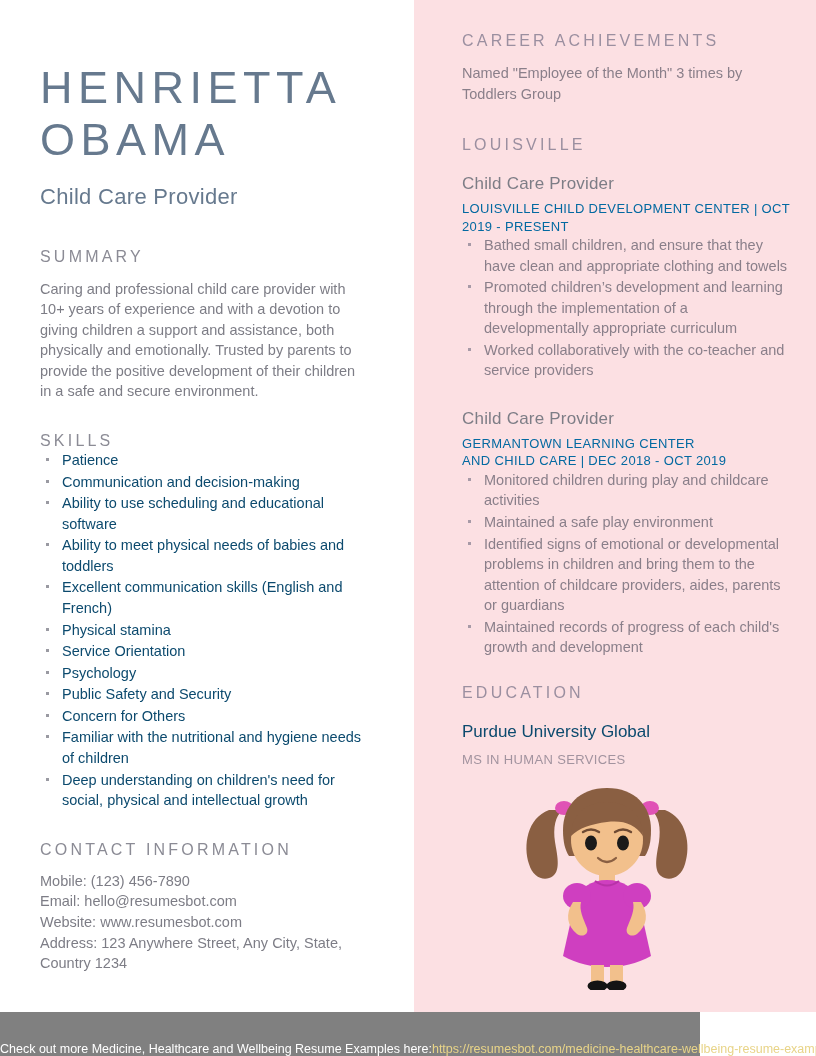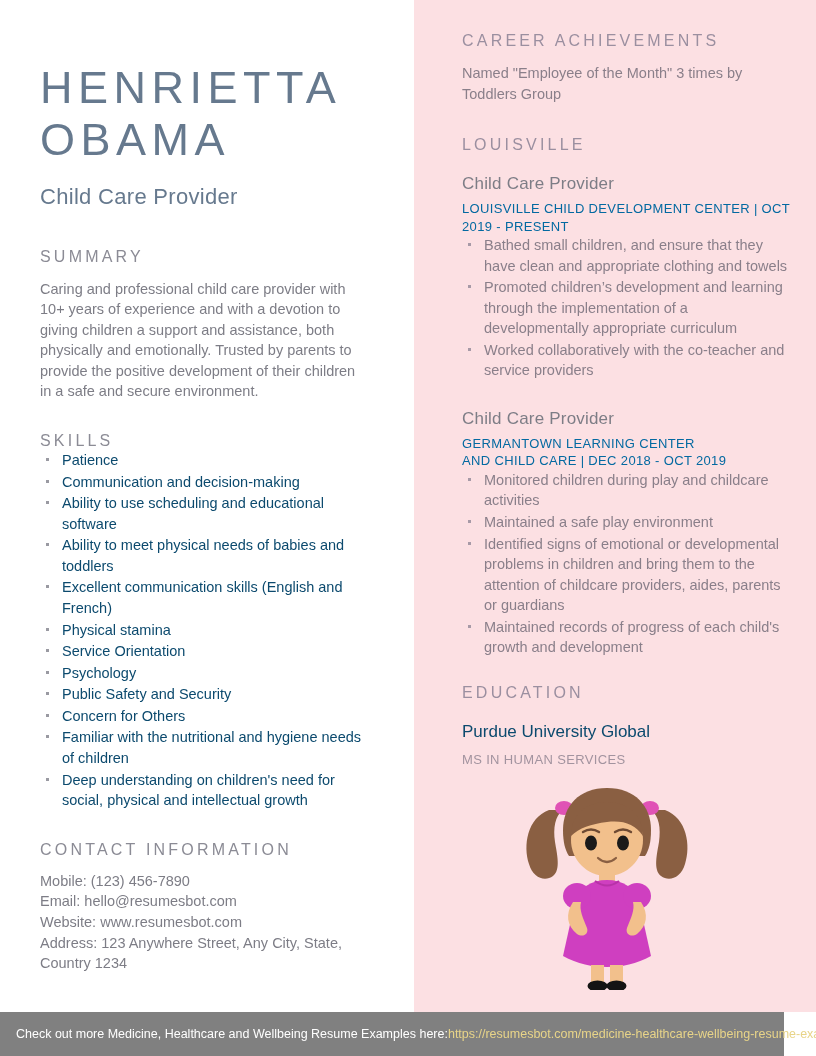--- a/index.html
+++ b/index.html
@@ -165,27 +165,27 @@
     left: 519px;
     top: 784px;
     width: 176px;
     height: 206px;
   }
 
   
   .footer {
     position: absolute;
     left: 0; bottom: 0;
-    width: 784px;
+    width: 700px;
     height: 44px;
     background: #808080;
     display: flex;
-    align-items: center;
+    align-items: flex-end;
     box-sizing: border-box;
-    padding: 0 16px;
+    padding: 0 0;
   }
   .footer-text {
     color: #ffffff;
     font-size: 12.5px;
     white-space: nowrap;
   }
   .footer-link {
     color: #e8d488;
     font-size: 12.5px;
     white-space: nowrap;

